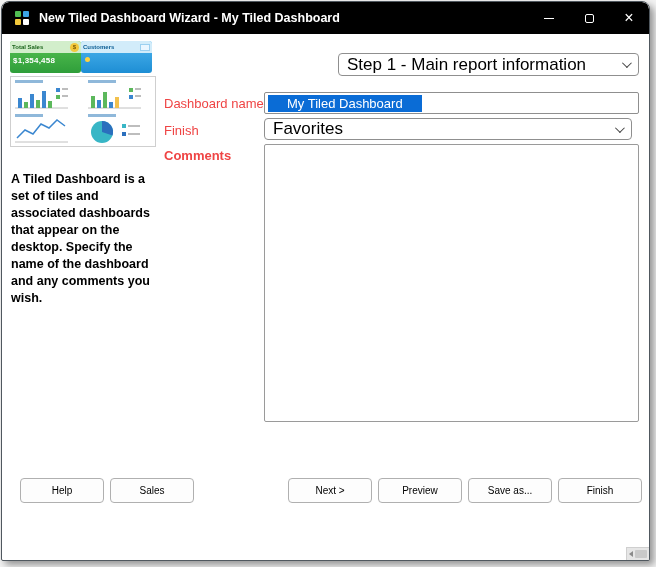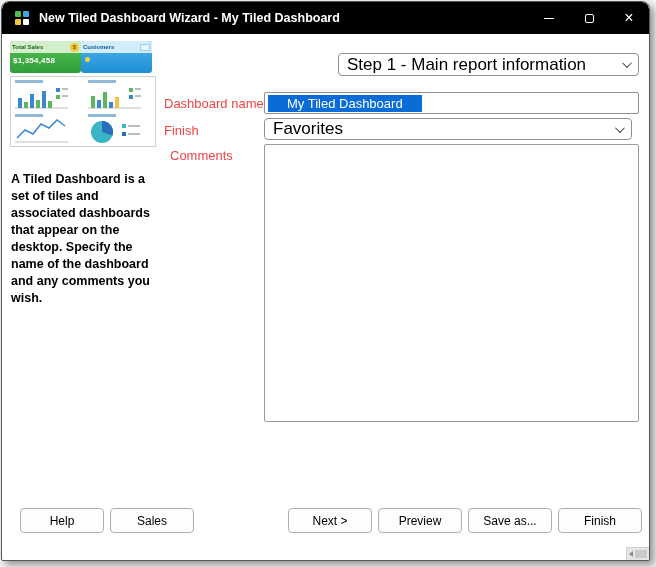--- a/index.html
+++ b/index.html
@@ -74,42 +74,42 @@
     width: 7px; height: 7px;
     border-right: 1.5px solid #444; border-bottom: 1.5px solid #444;
     transform: rotate(45deg) translateY(-2px);
     display: inline-block;
   }
   .step-combo { left: 336px; top: 51px; width: 301px; }
   .folder-combo { left: 262px; top: 116px; width: 368px; height: 22px; }
   .lbl { position: absolute; font-size: 13px; color: #ef4444; }
   .lbl-name { left: 162px; top: 94px; }
   .lbl-folder { left: 162px; top: 121px; }
-  .lbl-comments { left: 168px; top: 146px; }
+  .lbl-comments { left: 162px; top: 146px; font-weight: bold; }
   .text-input {
     position: absolute; left: 262px; top: 90px; width: 375px; height: 22px;
     background: #ffffff; border: 1px solid #8f8f8f; border-radius: 2px;
     display: flex; align-items: center; padding-left: 3px; font-size: 13px;
   }
   .text-input .selected { background: #0a6cd6; color: #ffffff; padding: 1px 19px; }
   .comments {
     position: absolute; left: 262px; top: 142px; width: 375px; height: 278px;
     border: 1px solid #9a9a9a; border-radius: 2px;
     background: #ffffff; resize: none; outline: none;
     font-family: "Liberation Sans", sans-serif; font-size: 13px; padding: 3px;
   }
   .desc {
     position: absolute; left: 9px; top: 169px; width: 145px;
     font-size: 12.5px; font-weight: bold; color: #000; line-height: 17px;
   }
   
   .btn {
-    position: absolute; top: 506px; width: 84px; height: 25px;
+    position: absolute; top: 476px; width: 84px; height: 25px;
     background: #fdfdfd; border: 1px solid #b0b0b0; border-radius: 4px;
-    font-family: "Liberation Sans", sans-serif; font-size: 12px; color: #000;
+    font-family: "Liberation Sans", sans-serif; font-size: 10px; color: #000;
     cursor: default;
   }
   .btn-help   { left: 18px; }
   .btn-cancel { left: 108px; }
   .btn-next   { left: 286px; }
   .btn-preview{ left: 376px; }
   .btn-saveas { left: 466px; }
   .btn-finish { left: 556px; }
   
   .grip {

